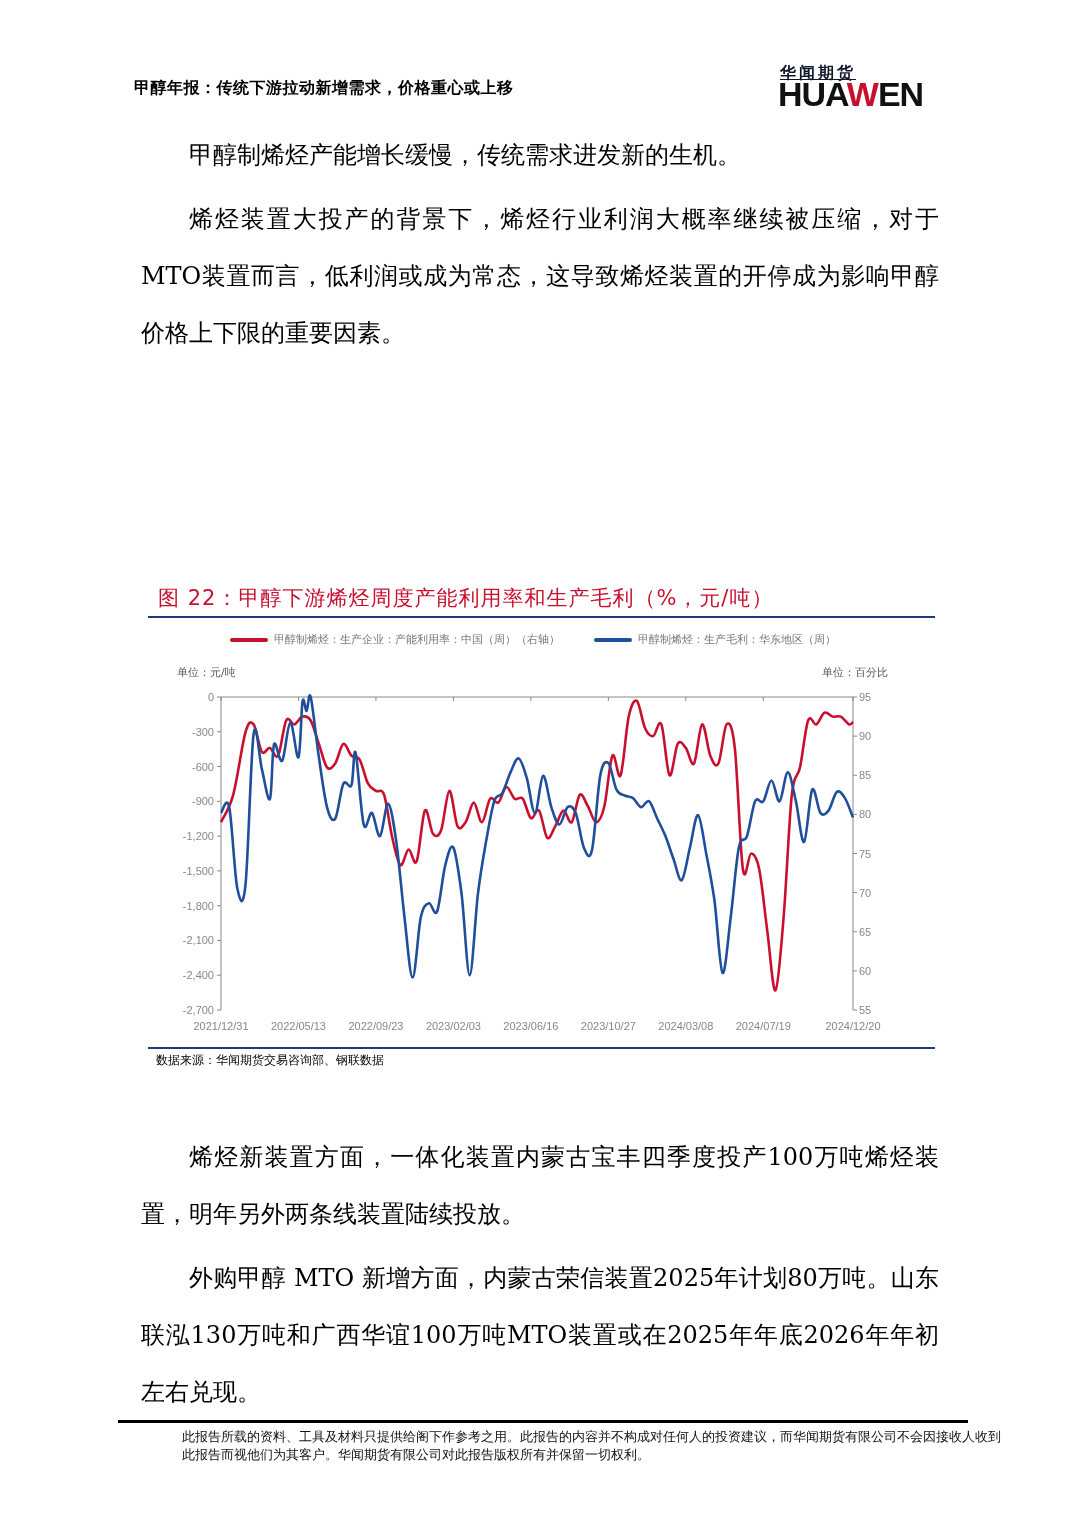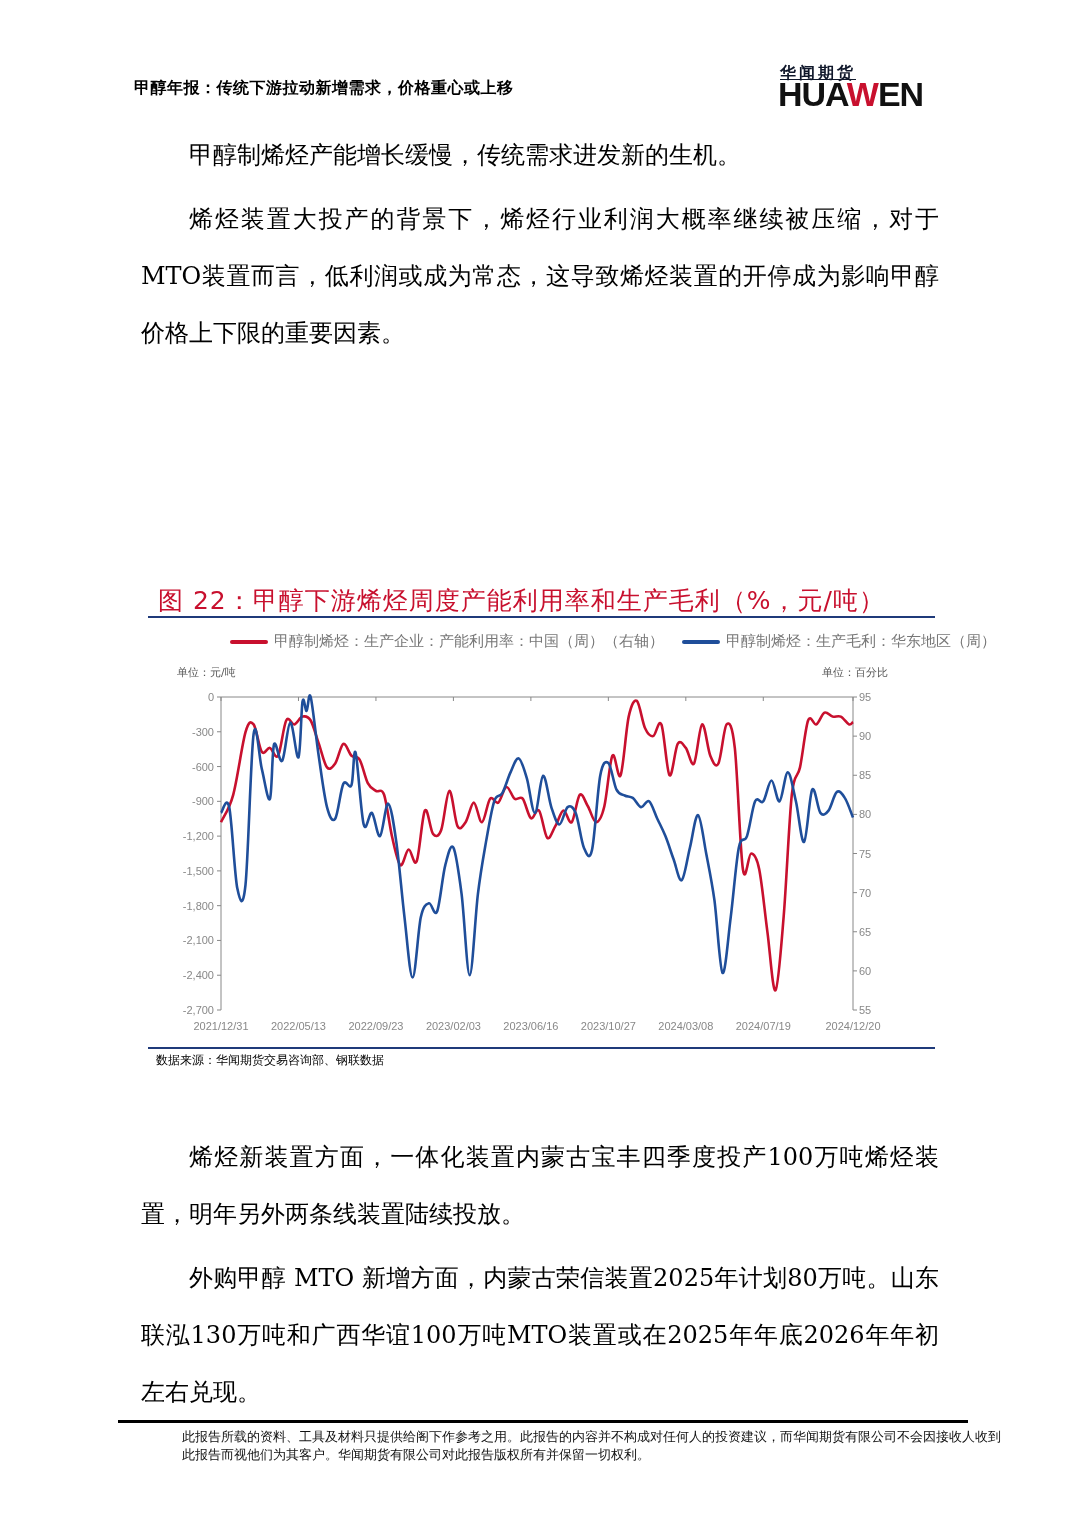--- a/index.html
+++ b/index.html
@@ -4,24 +4,24 @@
 <style>
   html,body{margin:0;padding:0;background:#fff;}
   body{width:1080px;height:1527px;position:relative;overflow:hidden;font-family:"DejaVu Sans","Liberation Sans",sans-serif;color:#000;}
   .header-title{position:absolute;left:134px;top:78px;font-size:16px;font-weight:bold;letter-spacing:0.5px;}
   .logo{position:absolute;left:778px;top:58px;width:172px;height:54px;}
   .logo-cn{position:absolute;left:2px;top:5px;font-size:16px;font-weight:bold;letter-spacing:3px;color:#0f172a;text-decoration:underline;}
   .logo-en{position:absolute;left:0;top:18px;font-family:"Liberation Sans",sans-serif;font-size:34px;font-weight:bold;letter-spacing:-1px;color:#111;line-height:36px;}
   .logo-w{color:#c8102e;}
   .para{position:absolute;left:134px;width:812px;font-family:"DejaVu Serif","Liberation Serif",serif;font-size:24px;line-height:57px;text-align:justify;}
   .para p{margin:7px;text-indent:2em;}
-  .fig-title{position:absolute;left:158px;top:584px;font-size:25px;color:#c8102e;font-family:"DejaVu Sans","Liberation Sans",sans-serif;letter-spacing:1px;}
+  .fig-title{position:absolute;left:158px;top:584px;font-size:21px;color:#c8102e;font-family:"DejaVu Sans","Liberation Sans",sans-serif;letter-spacing:1px;}
   .fig-rule{position:absolute;left:148px;top:616px;width:787px;height:2px;background:#1f3a7a;}
   .fig-rule2{position:absolute;left:148px;top:1047px;width:787px;height:2px;background:#1f3a7a;}
-  .legend{position:absolute;left:230px;top:632px;font-size:15px;color:#777;display:flex;gap:18px;align-items:center;}
+  .legend{position:absolute;left:230px;top:632px;font-size:11px;color:#777;display:flex;gap:34px;align-items:center;}
   .leg-item{display:flex;align-items:center;gap:6px;}
   .leg-swatch{width:38px;height:4px;border-radius:2px;}
   .unit-left{position:absolute;left:177px;top:665px;font-size:11px;color:#555;}
   .unit-right{position:absolute;left:822px;top:665px;font-size:11px;color:#555;}
   .chart-svg{position:absolute;left:150px;top:680px;}
   .source{position:absolute;left:156px;top:1052px;font-size:12px;font-family:"DejaVu Serif","Liberation Serif",serif;}
   .footer-rule{position:absolute;left:118px;top:1420px;width:850px;height:3px;background:#000;}
   .footer{position:absolute;left:134px;top:1428px;width:820px;font-size:13px;line-height:18px;color:#111;margin-left:48px;}
 </style>
 </head>

